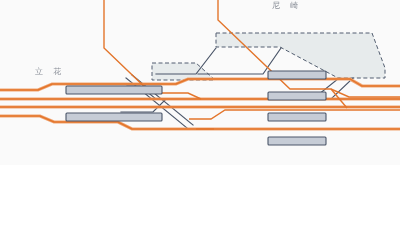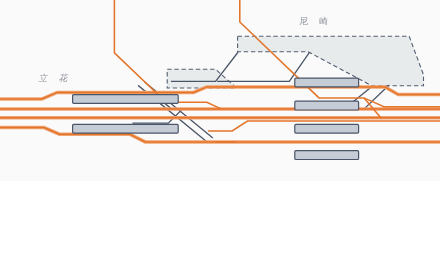--- a/index.html
+++ b/index.html
@@ -26,22 +26,22 @@
     display: block;
   }
   .station-label {
     position: absolute;
     font-size: 8px;
     color: #8a8f98;
     letter-spacing: 4px;
     white-space: nowrap;
     user-select: none;
   }
-  #label-tachibana { left: 35px; top: 66px; font-style: italic; }
-  #label-amagasaki { left: 272px; top: 14px; }
+  #label-tachibana { left: 35px; top: 66px; }
+  #label-amagasaki { left: 272px; top: 0; }
 </style>
 </head>
 <body>
 
 <div id="diagram-root">
 
   <svg id="diagram-svg" viewBox="0 0 400 165">
 
     <rect x="0" y="0" width="400" height="165" fill="#fafafa"></rect>
 

